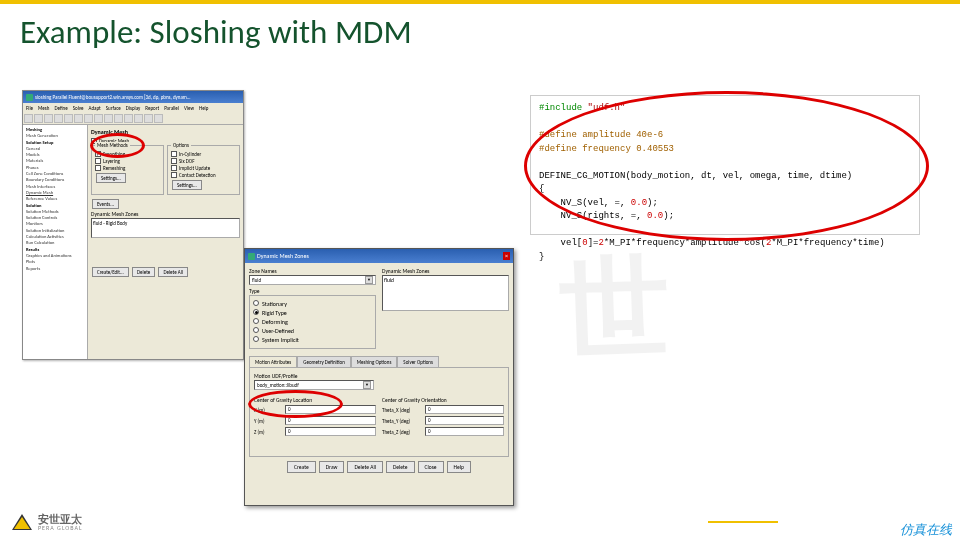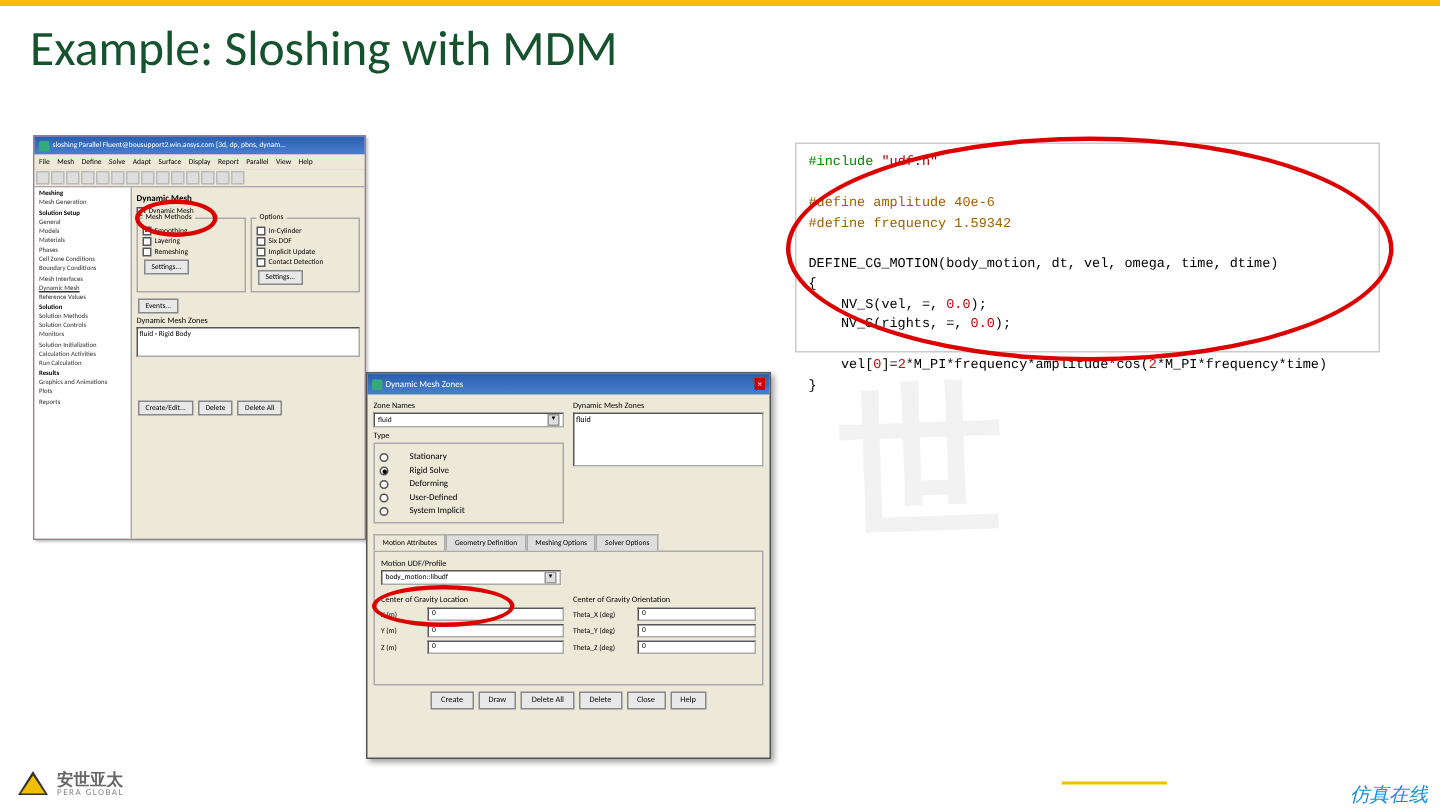--- a/index.html
+++ b/index.html
@@ -2,21 +2,21 @@
 <html><head>
 <meta charset="utf-8">
 <style>
   * { box-sizing: border-box; margin: 0; padding: 0; }
   body { width: 960px; height: 540px; font-family: Calibri, Arial, sans-serif; background: #fff; position: relative; overflow: hidden; }
   .topbar { position: absolute; top: 0; left: 0; width: 100%; height: 4px; background: #f0c000; }
   .title { position: absolute; top: 12px; left: 20px; font-size: 33px; color: #14532d; font-weight: 400; }
   .slide-area { position: absolute; top: 55px; left: 0; width: 100%; height: 450px; }
 
   
-  .win1 { position: absolute; left: 22px; top: 35px; width: 222px; height: 270px; background: #f9a8d4; border: 1px solid #888; box-shadow: 1px 1px 2px rgba(0,0,0,0.3); }
+  .win1 { position: absolute; left: 22px; top: 35px; width: 222px; height: 270px; background: #22c55e; border: 1px solid #888; box-shadow: 1px 1px 2px rgba(0,0,0,0.3); }
   .titlebar { height: 12px; background: linear-gradient(#2a5fb0, #4a7fd0); color: #fff; font-size: 5px; padding: 2px 3px; display: flex; align-items: center; gap: 2px; }
   .title-icon { width: 7px; height: 7px; background: #3a7; border-radius: 1px; }
   .menubar { height: 10px; background: #ece9d8; font-size: 5px; display: flex; gap: 5px; padding: 2px 3px; color: #000; }
   .toolbar { height: 12px; background: #ece9d8; border-bottom: 1px solid #aaa; display: flex; gap: 1px; padding: 1px; }
   .tbtn { width: 9px; height: 9px; background: #ddd; border: 1px solid #bbb; }
   .win1-body { display: flex; height: calc(100% - 34px); }
   .tree { width: 65px; background: #fff; border-right: 1px solid #aaa; font-size: 4.5px; color: #333; padding: 2px; line-height: 1.4; }
   .tree-item { padding: 0 1px; }
   .tree-bold { font-weight: bold; color: #000; }
   .panel { flex: 1; background: #ece9d8; padding: 3px; font-size: 5px; color: #000; }
@@ -30,21 +30,21 @@
   
   .win2 { position: absolute; left: 244px; top: 193px; width: 270px; height: 258px; background: #ece9d8; border: 1px solid #555; box-shadow: 2px 2px 4px rgba(0,0,0,0.4); }
   .win2 .titlebar { height: 14px; font-size: 6px; }
   .win2-body { padding: 4px; font-size: 6px; color: #000; }
   .w2-row { display: flex; gap: 6px; }
   .w2-col { flex: 1; }
   .lbl { font-size: 5.5px; margin: 1px 0; }
   .dropdown { width: 100%; height: 10px; background: #fff; border: 1px inset #aaa; font-size: 5px; padding: 0 2px; display: flex; align-items: center; justify-content: space-between; }
   .dd-arrow { width: 8px; height: 8px; background: #ddd; border: 1px solid #999; text-align: center; line-height: 6px; font-size: 4px; }
   .listbox2 { background: #fff; border: 1px inset #aaa; height: 36px; font-size: 5.5px; padding: 1px; }
-  .radio { display: flex; align-items: flex-end; gap: 14px; margin: 1px 0; }
+  .radio { display: flex; align-items: flex-start; gap: 3px; margin: 1px 0; }
   .rbox { width: 6px; height: 6px; border: 1px solid #555; border-radius: 50%; background: #fff; display: flex; align-items: center; justify-content: center; }
   .rbox.on::after { content: ''; width: 3px; height: 3px; background: #000; border-radius: 50%; }
   .tabs { display: flex; gap: 0; margin-top: 4px; font-size: 5px; }
   .tab { padding: 2px 5px; background: #ddd; border: 1px solid #aaa; border-bottom: none; }
   .tab.active { background: #ece9d8; }
   .tabpane { border: 1px solid #aaa; padding: 4px; height: 90px; }
   .field-row { display: flex; align-items: center; gap: 3px; margin: 2px 0; }
   .field-row .flabel { width: 28px; font-size: 5px; }
   .input { flex: 1; height: 9px; background: #fff; border: 1px inset #aaa; font-size: 5px; padding: 0 2px; }
   .btn-row { display: flex; justify-content: center; gap: 3px; margin-top: 4px; }
@@ -219,21 +219,21 @@
               <span class="dd-arrow">▼</span>
             </div>
           <div class="lbl" style="margin-top:3px">Type</div>
           <div class="grp" style="padding:3px">
             <div class="radio">
                 <span class="rbox"></span>
                 <span>Stationary</span>
               </div>
             <div class="radio">
                 <span class="rbox on"></span>
-                <span>Rigid Solve</span>
+                <span>Rigid Type</span>
               </div>
             <div class="radio">
                 <span class="rbox"></span>
                 <span>Deforming</span>
               </div>
             <div class="radio">
                 <span class="rbox"></span>
                 <span>User-Defined</span>
               </div>
             <div class="radio">
@@ -299,21 +299,21 @@
         <span class="btn2">Delete</span>
         <span class="btn2">Close</span>
         <span class="btn2">Help</span>
       </div>
     </div>
   </div>
 
   <div class="codebox"><span class="kw-green">#include</span><span class="kw-red"> "udf.h"</span>
 
 <span class="kw-brown">#define amplitude 40e-6</span>
-<span class="kw-brown">#define frequency 1.59342</span>
+<span class="kw-brown">#define frequency 0.40553</span>
 
 <span>DEFINE_CG_MOTION(body_motion, dt, vel, omega, time, dtime)</span>
 <span>{</span>
 <span>    NV_S(vel, =, </span><span class="num">0.0</span><span>);</span>
 <span>    NV_S(rights, =, </span><span class="num">0.0</span><span>);</span>
 
 <span>    vel[</span><span class="num">0</span><span>]=</span><span class="num">2</span><span>*M_PI*frequency*amplitude*cos(</span><span class="num">2</span><span>*M_PI*frequency*time)</span>
 <span>}</span></div>
 
   <div class="oval ov1"></div>

